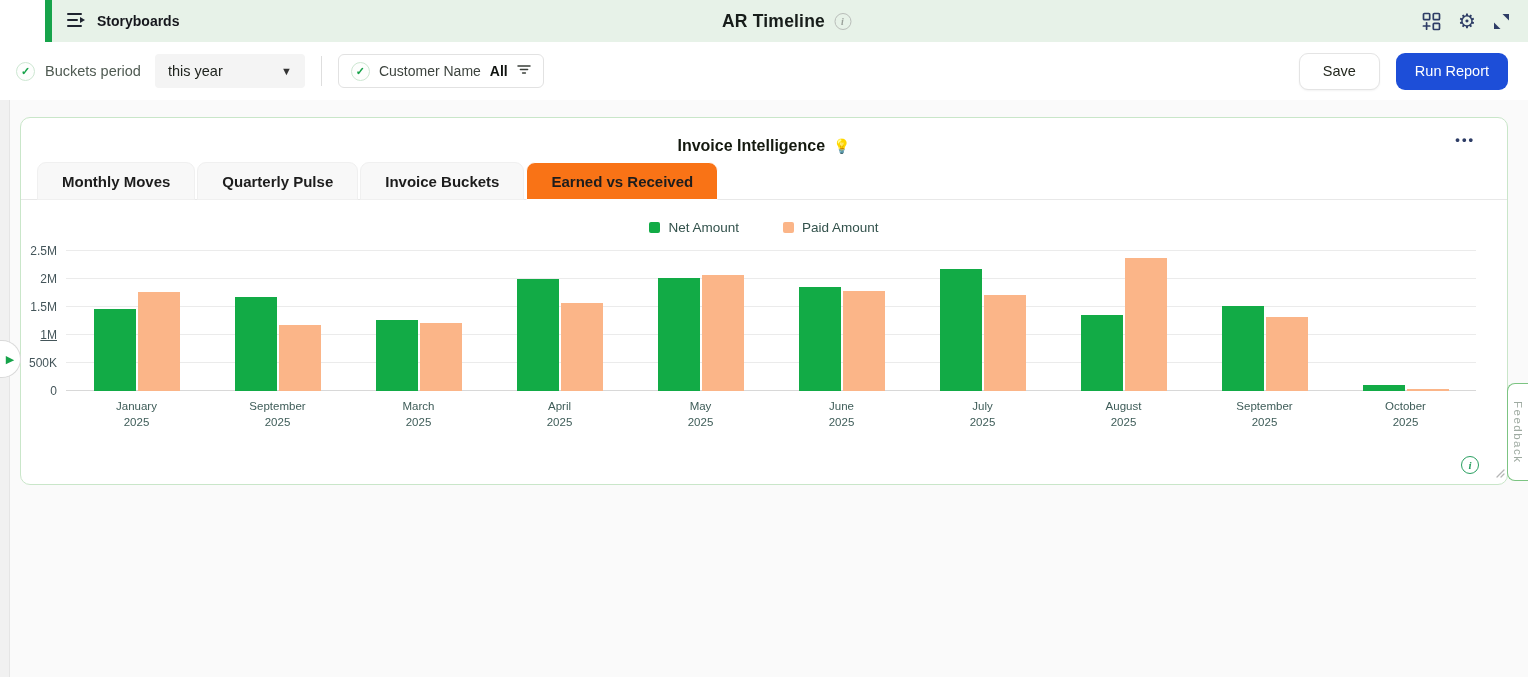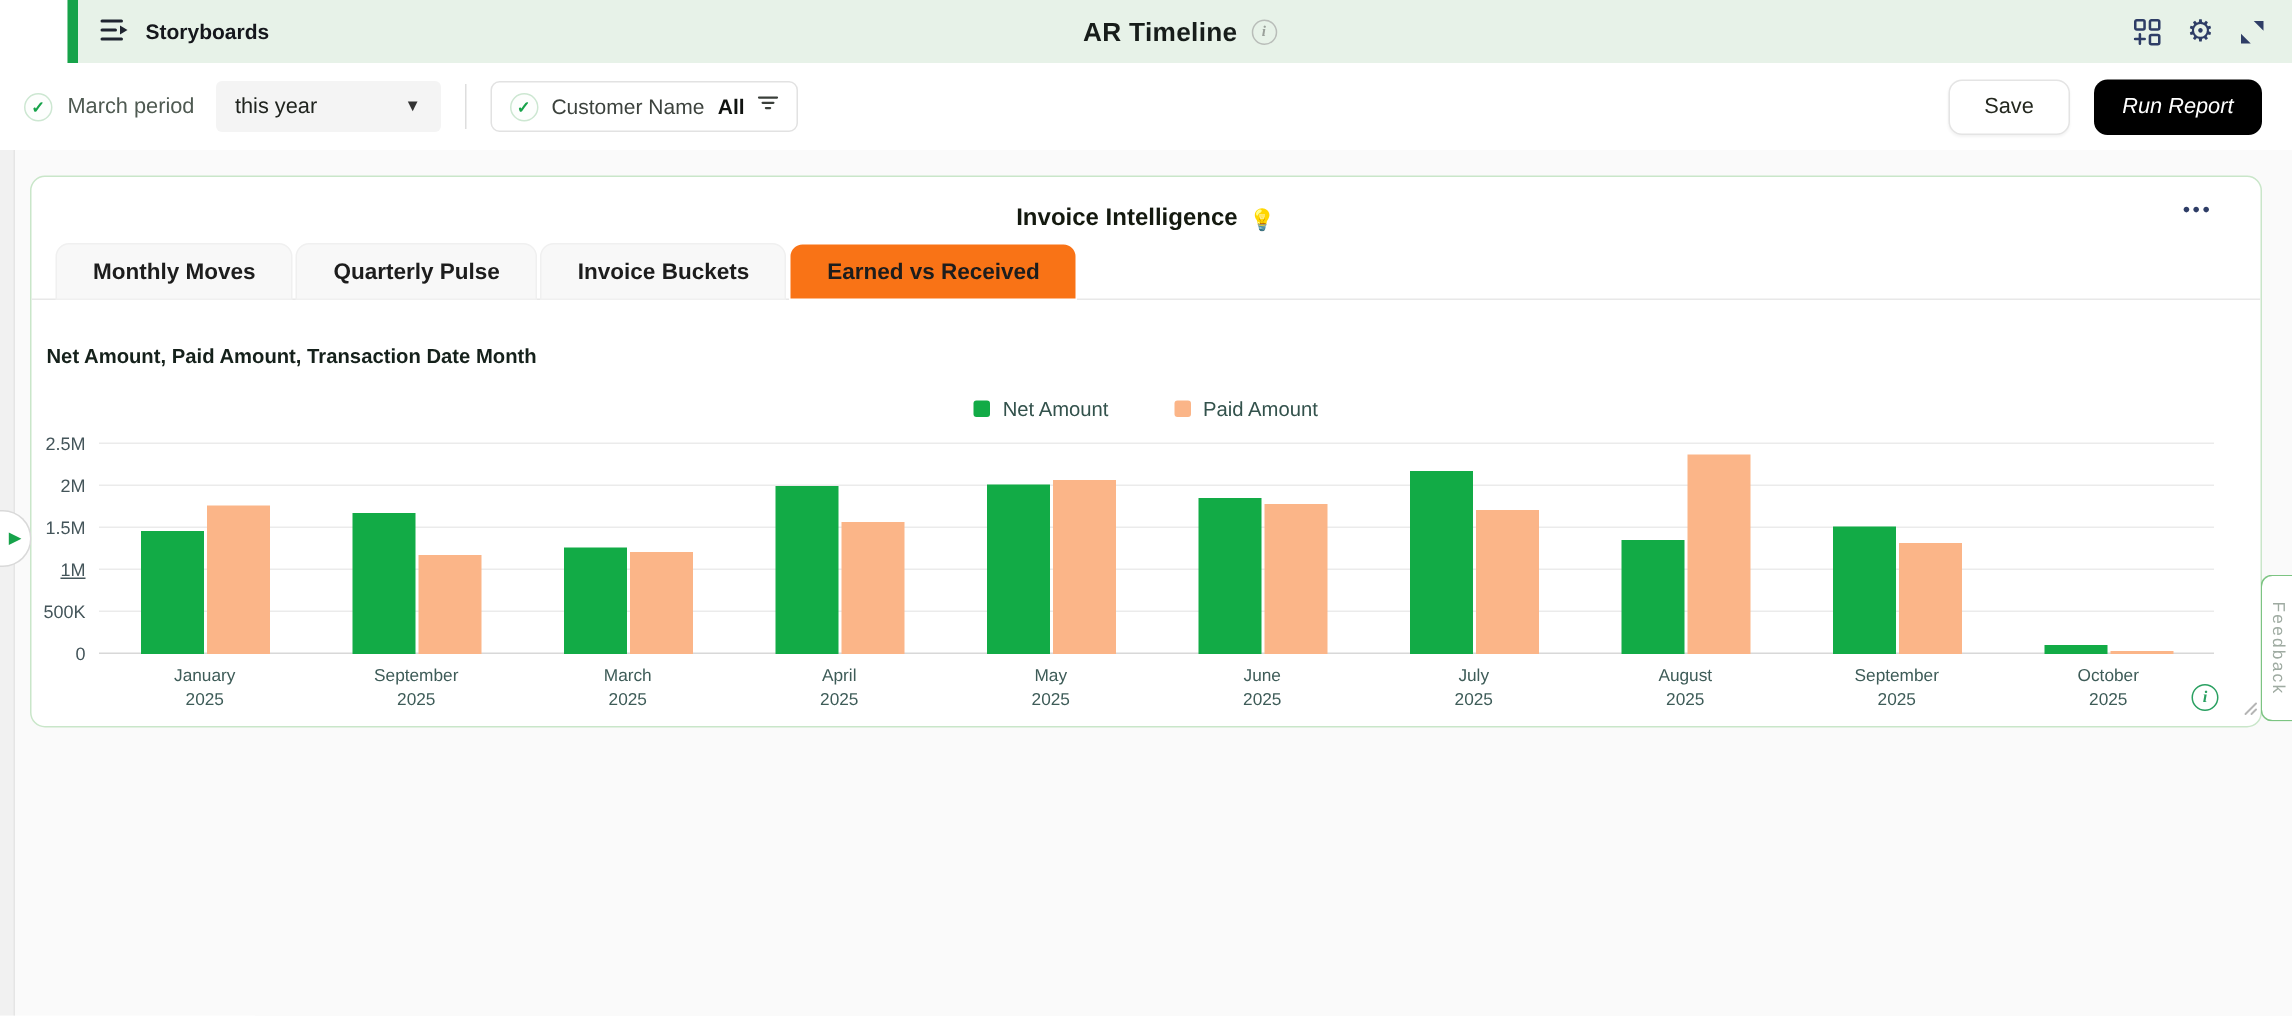--- a/index.html
+++ b/index.html
@@ -37,21 +37,21 @@
   .vdivider { width:1px; height:30px; background:#dedede; margin:0 16px; }
   .customer-pill { display:flex; align-items:center; gap:9px; border:1px solid #e2e2e2;
     border-radius:6px; background:#fff; height:34px; padding:0 12px; cursor:pointer; }
   .customer-label { font-size:14px; color:#3c423d; }
   .customer-all { font-size:14px; font-weight:bold; color:#101310; }
   .actions { margin-left:auto; display:flex; align-items:center; gap:16px; }
   .btn { height:37px; border-radius:9px; font-size:14.5px; font-family:inherit;
     cursor:pointer; display:flex; align-items:center; }
   .btn-save { background:#fff; border:1px solid #e4e4e4; color:#24281f; padding:0 23px;
     box-shadow:0 1px 2px rgba(0,0,0,.05);margin-left:12px; }
-  .btn-run { background:#000000; border:none; color:#fff; padding:0 19px;font-style:italic; }
+  .btn-run { background:#1d4ed8; border:none; color:#fff; padding:0 19px; }
   
   .content-bg { position:absolute; top:100px; left:0; right:0; bottom:0; background:#fafafa; }
   .left-rail { position:absolute; top:100px; left:0; bottom:0; width:10px;
     background:#f1f1f1; border-right:1px solid #e5e5e5; }
   .expander { position:absolute; left:0; top:340px; width:21px; height:38px; background:#fff;
     border:1px solid #d9d9d9; border-left:none; border-radius:0 19px 19px 0;
     display:flex; align-items:center; justify-content:center; cursor:pointer; z-index:5; }
   .expander-arrow { color:#16a34a; font-size:11px; line-height:1; }
   .feedback-tab { position:absolute; right:0; top:383px; width:21px; height:98px;
     background:#fff; border:1px solid #7cc482; border-right:none; border-radius:8px 0 0 8px;
@@ -126,21 +126,21 @@
       <svg width="17" height="17" viewBox="0 0 17 17">
         <path d="M9.5 1h6.5v6.5z" fill="#2e3d66"></path>
         <path d="M1 9.5V16h6.5z" fill="#2e3d66"></path>
       </svg>
     </span>
   </div>
 </div>
 
 <div class="filterbar">
   <span class="check-badge">✓</span>
-  <span class="report-label">March period</span>
+  <span class="report-label">Buckets period</span>
   <div class="dropdown">
     <span>this year</span>
     <span class="caret">▼</span>
   </div>
   <div class="vdivider"></div>
   <div class="customer-pill">
     <span class="check-badge">✓</span>
     <span class="customer-label">Customer Name</span>
     <span class="customer-all">All</span>
     <span>
@@ -171,21 +171,20 @@
     <span class="card-menu">•••</span>
   </div>
 
   <div class="tabstrip" id="tabstrip">
       <div class="tab">Monthly Moves</div>
       <div class="tab">Quarterly Pulse</div>
       <div class="tab">Invoice Buckets</div>
       <div class="tab active">Earned vs Received</div>
     </div>
 
-  <div class="chart-subtitle">Net Amount, Paid Amount, Transaction Date Month</div>
 
   <div class="legend" id="legend">
       <div class="legend-item">
         <span class="legend-swatch" style="background: rgb(18, 171, 70);"></span>
         <span>Net Amount</span>
       </div>
       <div class="legend-item">
         <span class="legend-swatch" style="background: rgb(251, 181, 136);"></span>
         <span>Paid Amount</span>
       </div>

